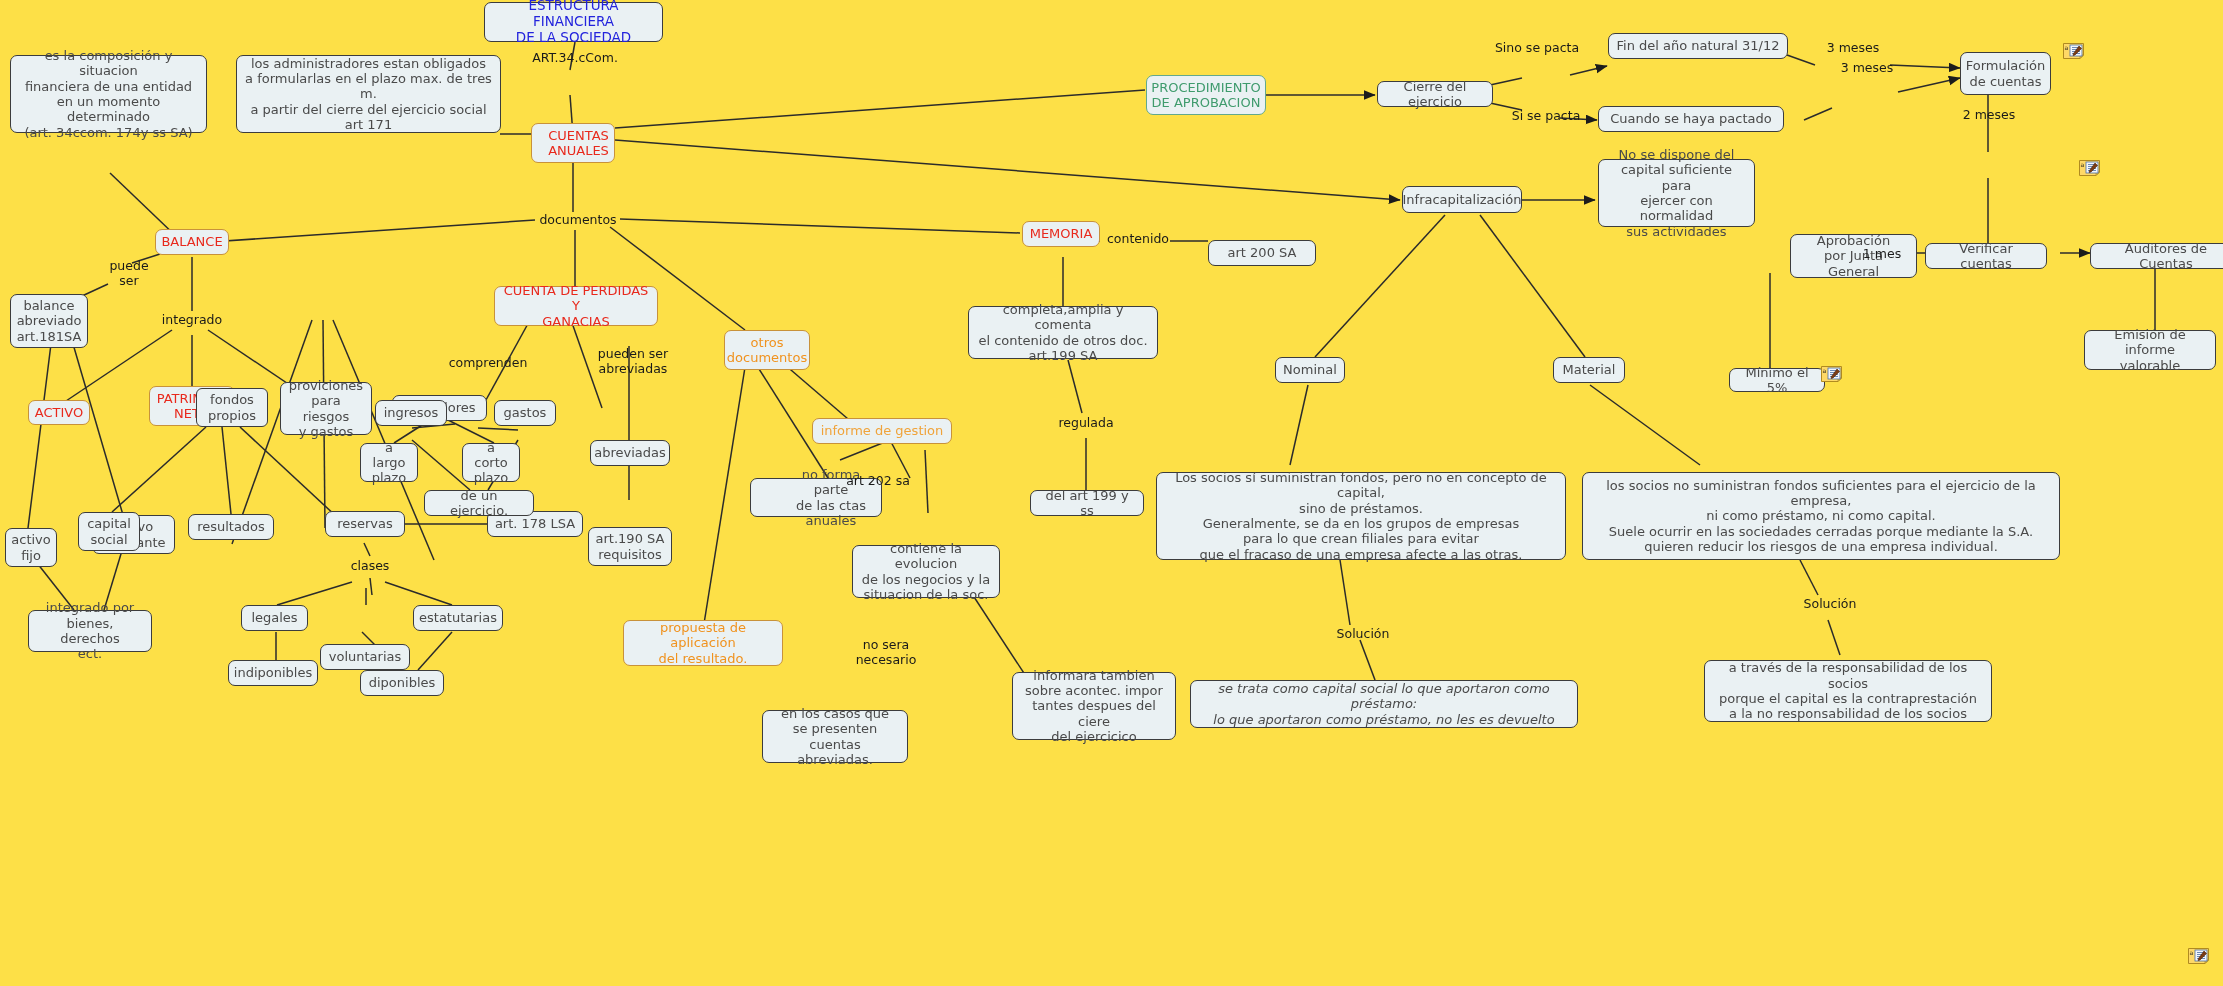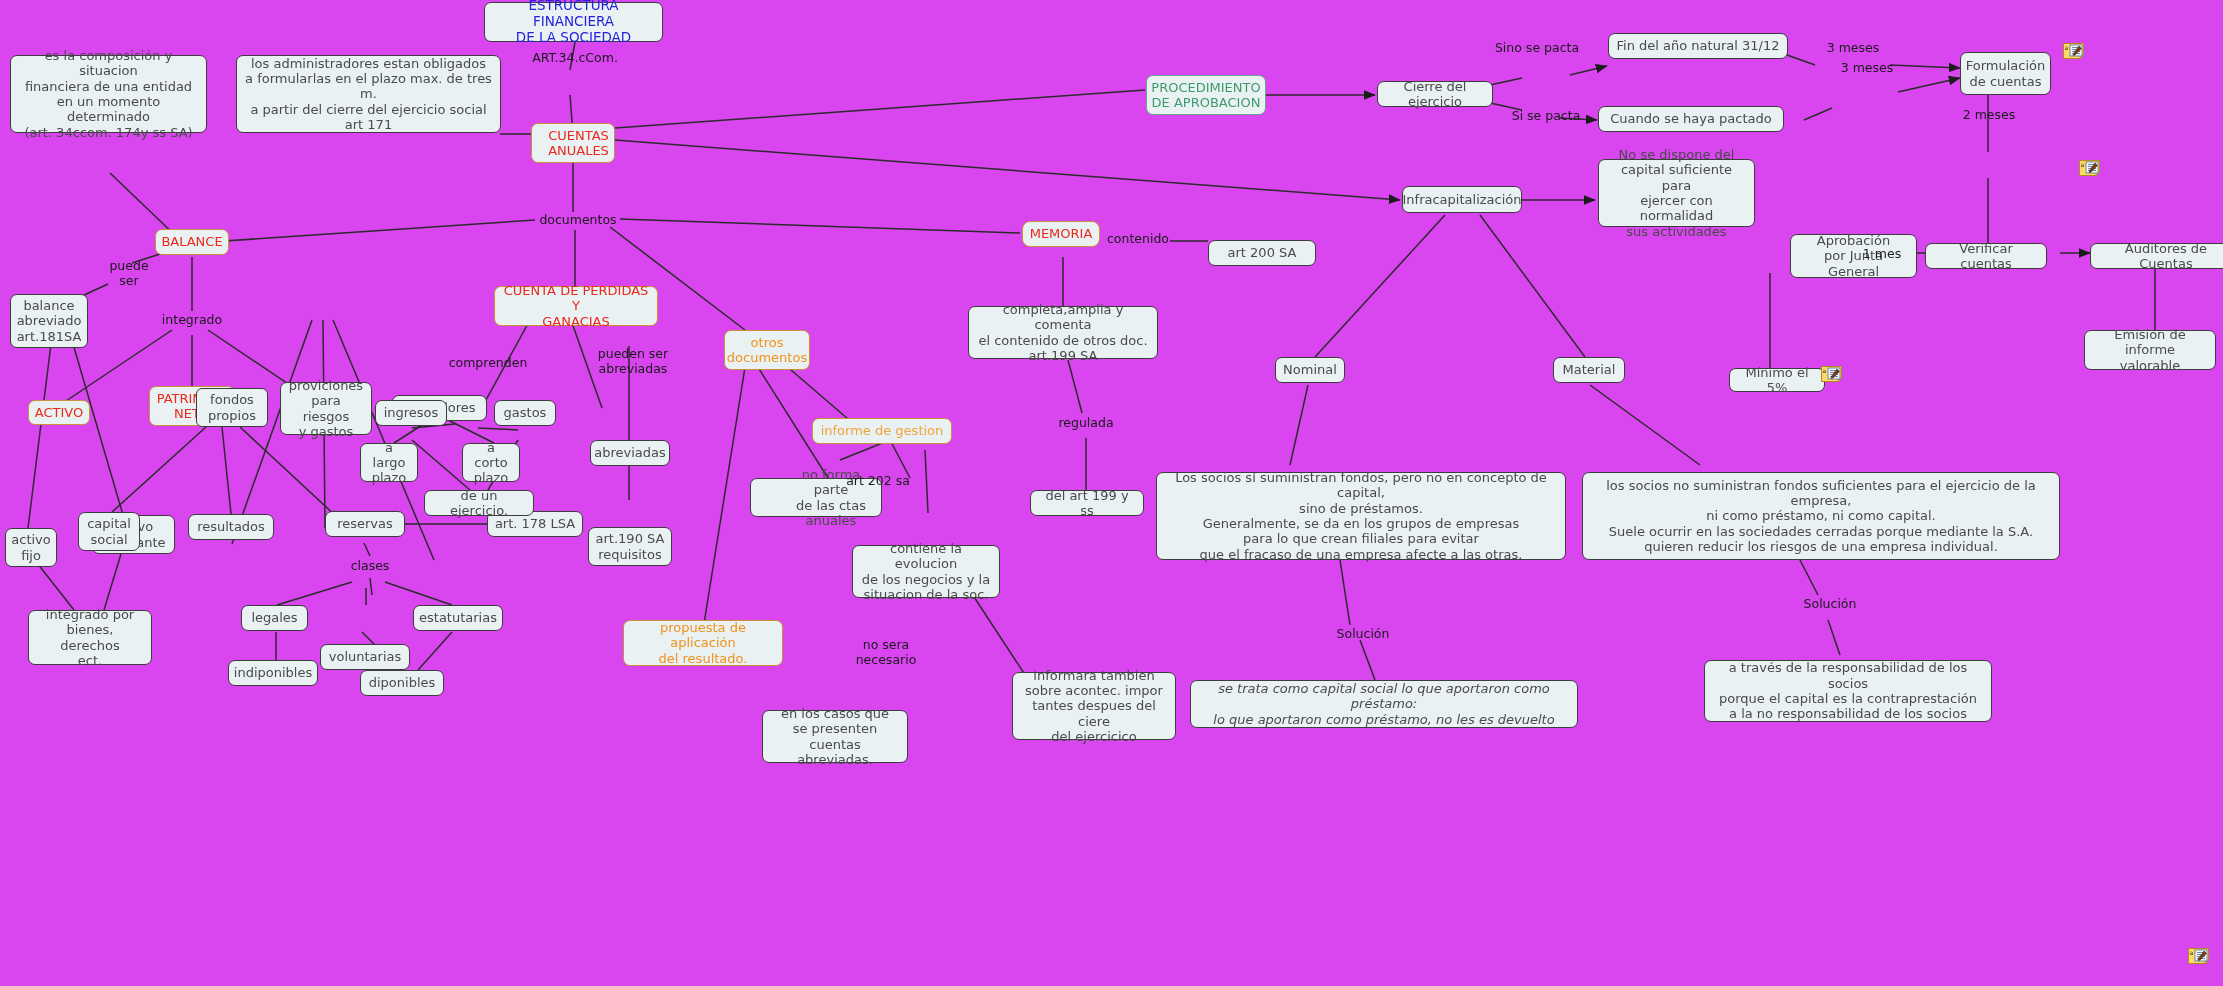--- a/index.html
+++ b/index.html
@@ -4,21 +4,21 @@
 <style>
   html, body {
     margin: 0;
     padding: 0;
     background: #ffffff;
   }
   #canvas {
     position: relative;
     width: 2223px;
     height: 986px;
-    background: #d946ef;
+    background: #fde047;
     font-family: "DejaVu Sans", sans-serif;
     overflow: hidden;
   }
   svg#edges {
     position: absolute;
     left: 0; top: 0;
     width: 2223px;
     height: 986px;
     pointer-events: none;
   }
@@ -228,21 +228,21 @@
 NETO</div>
 
   <div class="node red" style="left:292px; top:403px; width:68px; height:25px;">PASIVO</div>
 
   <div class="node" style="left:5px; top:528px; width:52px; height:39px;">activo
 fijo</div>
 
   <div class="node" style="left:92px; top:515px; width:83px; height:39px;">activo
 circulante</div>
 
-  <div class="node" style="left:28px; top:610px; width:124px; height:55px;">integrado por
+  <div class="node" style="left:28px; top:610px; width:124px; height:42px;">integrado por
 bienes, derechos
 ect.</div>
 
   <div class="node" style="left:196px; top:388px; width:72px; height:39px;border-radius:6px;">fondos
 propios</div>
 
   <div class="node" style="left:280px; top:382px; width:92px; height:53px;">proviciones
 para riesgos
 y gastos</div>
 
@@ -304,21 +304,21 @@
 
   <div class="node" style="left:852px; top:545px; width:148px; height:53px;">contiene la evolucion
 de los negocios y la
 situacion de la soc.</div>
 
   <div class="node" style="left:1012px; top:672px; width:164px; height:68px;">informara tambien
 sobre acontec. impor
 tantes despues del ciere
 del ejercicico</div>
 
-  <div class="node red" style="left:1022px; top:221px; width:78px; height:26px;border-radius:8px;">MEMORIA</div>
+  <div class="node red" style="left:1022px; top:221px; width:78px; height:26px;">MEMORIA</div>
 
   <div class="node" style="left:1208px; top:240px; width:108px; height:26px;">art 200 SA</div>
 
   <div class="node" style="left:968px; top:306px; width:190px; height:53px;">completa,amplia y comenta
 el contenido de otros doc.
 art.199 SA</div>
 
   <div class="node" style="left:1030px; top:490px; width:114px; height:26px;">del art 199 y ss</div>
 
   <div class="node green" style="left:1146px; top:75px; width:120px; height:40px;">PROCEDIMIENTO

